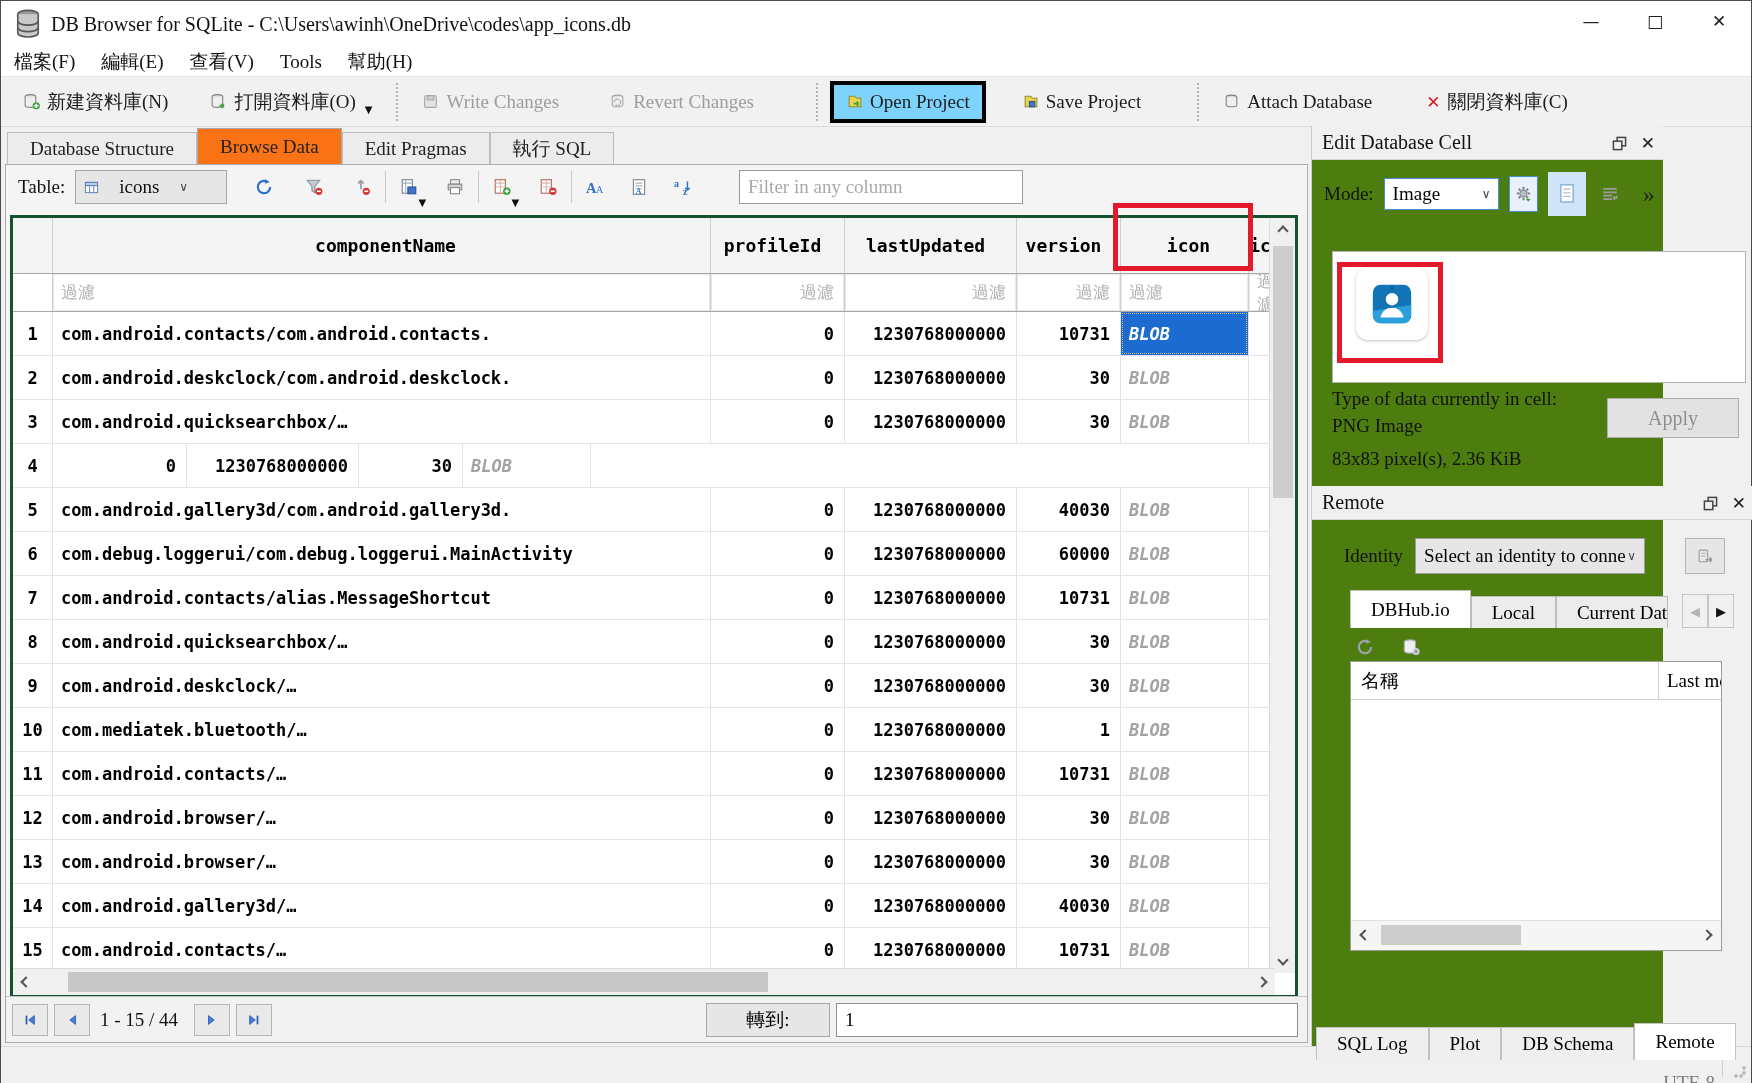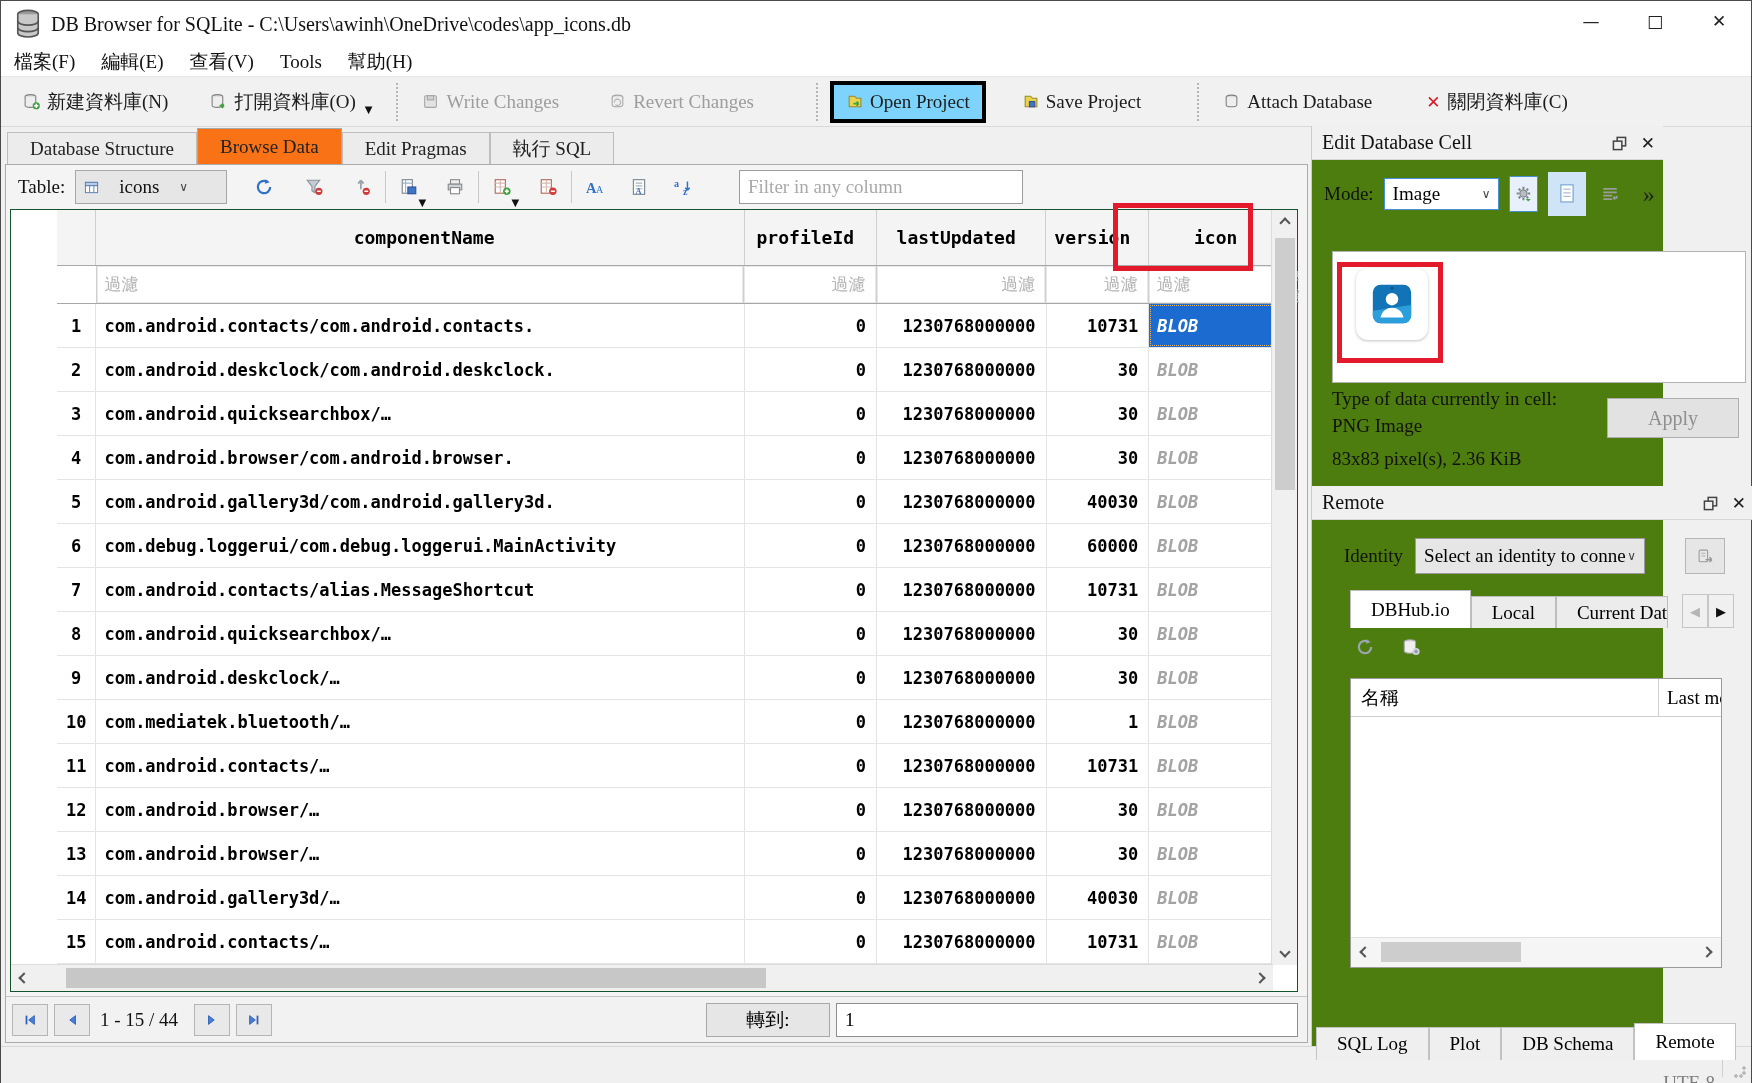--- a/index.html
+++ b/index.html
@@ -37,21 +37,21 @@
   .ctl-row { position:absolute; left:0; top:0; width:100%; height:44px; display:flex; align-items:center; }
   .lab { font-size:19px; color:#111; }
   .combo { display:flex; align-items:center; gap:20px; background:#e6e6e6; border:1px solid #a7a7a7; height:34px; padding:0 8px; }
   .combo .cv { font-size:19px; color:#111; }
   .chev { font-family:"DejaVu Sans",sans-serif; font-size:12px; color:#444; }
   .tbicon { width:30px; height:30px; display:flex; align-items:center; justify-content:center; position:relative; }
   .vline { width:1px; height:32px; background:#c9c9c9; margin:0 8px; }
   .filter-main { position:absolute; left:733px; top:5px; width:284px; height:34px; background:#fff; border:1px solid #9c9c9c; font-size:19px; color:#a9a9a9; display:flex; align-items:center; padding:0 8px; }
 
   
-  .grid { position:absolute; left:4px; top:44px; width:1288px; height:783px; background:#fff; border:1px solid #14532d;padding-left:46px; }
+  .grid { position:absolute; left:4px; top:50px; width:1288px; height:783px; background:#fff; border:3px solid #14532d; }
   .gh { display:flex; height:56px; background:#f4f4f4; border-bottom:1px solid #a8a8a8; }
   .gh .cell { display:flex; align-items:center; justify-content:center; font-family:"DejaVu Sans Mono",monospace; font-weight:bold; font-size:18px; border-right:1px solid #cfcfcf; color:#000; }
   .frow { display:flex; height:38px; border-bottom:1px solid #a8a8a8; background:#fff; }
   .frow .cell { border-right:1px solid #cfcfcf; display:flex; align-items:center; padding-left:8px; font-size:17px; color:#b3b3b3; box-shadow:inset 0 0 0 1px #e8e8e8; }
   .gbody .grow { display:flex; height:44px; border-bottom:1px solid #e4e4e4; background:#fff; }
   .gbody .cell { border-right:1px solid #e4e4e4; display:flex; align-items:center; font-family:"DejaVu Sans Mono",monospace; font-weight:bold; font-size:17px; color:#000; overflow:hidden; white-space:nowrap; }
   .c-num  { width:40px;  justify-content:center; }
   .c-name { width:658px; padding-left:8px; }
   .c-pid  { width:134px; justify-content:flex-end; padding-right:10px; }
   .c-upd  { width:172px; justify-content:flex-end; padding-right:10px; }
@@ -99,21 +99,21 @@
   .idrow { position:absolute; left:32px; top:52px; display:flex; align-items:center; gap:12px; width:402px; }
   .idcombo { width:230px; height:36px; background:#e6e6e6; border:1px solid #9b9b9b; display:flex; align-items:center; justify-content:space-between; padding:0 8px; font-size:19px; white-space:nowrap; overflow:hidden; }
   .idbtn { width:40px; height:36px; background:#e6e6e6; border:1px solid #b5b5b5; margin-left:28px; display:flex; align-items:center; justify-content:center; }
   .rtabs { position:absolute; left:38px; top:104px; display:flex; align-items:flex-end; height:38px; width:368px; }
   .rtab { height:32px; padding:0 20px; display:flex; align-items:center; background:#ececec; border:1px solid #bdbdbd; border-bottom:none; font-size:19px; white-space:nowrap; overflow:hidden; }
   .rtab.active { background:#fff; height:38px; }
   .rtab.cut { width:112px; padding-right:0; }
   .tscroll { position:absolute; right:20px; top:108px; display:flex; }
   .tsbtn { width:26px; height:34px; background:#f0f0f0; border:1px solid #c6c6c6; display:flex; align-items:center; justify-content:center; font-family:"DejaVu Sans",sans-serif; font-size:13px; }
   .rtools { position:absolute; left:44px; top:152px; display:flex; gap:28px; }
-  .rlist { position:absolute; left:38px; top:192px; width:372px; height:290px; background:#fff; border:1px solid #9b9b9b; }
+  .rlist { position:absolute; left:38px; top:175px; width:372px; height:290px; background:#fff; border:1px solid #9b9b9b; }
   .rlh { display:flex; height:38px; border-bottom:1px solid #cfcfcf; }
   .rlh .h1 { width:308px; display:flex; align-items:center; padding-left:10px; font-size:19px; border-right:1px solid #cfcfcf; }
   .rlh .h2 { flex:1; display:flex; align-items:center; padding-left:8px; font-size:19px; white-space:nowrap; overflow:hidden; }
   .rlsb { position:absolute; left:0; bottom:0; width:100%; height:30px; background:#f5f5f5; border-top:1px solid #e0e0e0; }
   .rlsb .thumb { position:absolute; left:30px; top:4px; width:140px; height:20px; background:#cdcdcd; }
   .rlsb .arr { position:absolute; top:0; width:28px; height:28px; display:flex; align-items:center; justify-content:center; }
 
   .btabs { position:absolute; left:1315px; top:1022px; display:flex; align-items:flex-end; height:37px; z-index:5; }
   .btab { height:33px; padding:0 20px; display:flex; align-items:center; font-size:19px; background:#efefef; border:1px solid #c2c2c2; border-bottom:none; }
   .btab.active { background:#ffffff; height:37px; }
@@ -397,21 +397,20 @@
             <div class="cell c-pid">0</div>
             <div class="cell c-upd">1230768000000</div>
             <div class="cell c-ver">30</div>
             <div class="cell c-icon iconcell">
               <span class="blob">BLOB</span>
             </div>
             <div class="cell c-part"></div>
           </div>
           <div class="grow">
             <div class="cell c-num">4</div>
-            <div class="cell c-name">com.android.browser/com.android.browser.</div>
             <div class="cell c-pid">0</div>
             <div class="cell c-upd">1230768000000</div>
             <div class="cell c-ver">30</div>
             <div class="cell c-icon iconcell">
               <span class="blob">BLOB</span>
             </div>
             <div class="cell c-part"></div>
           </div>
           <div class="grow">
             <div class="cell c-num">5</div>

